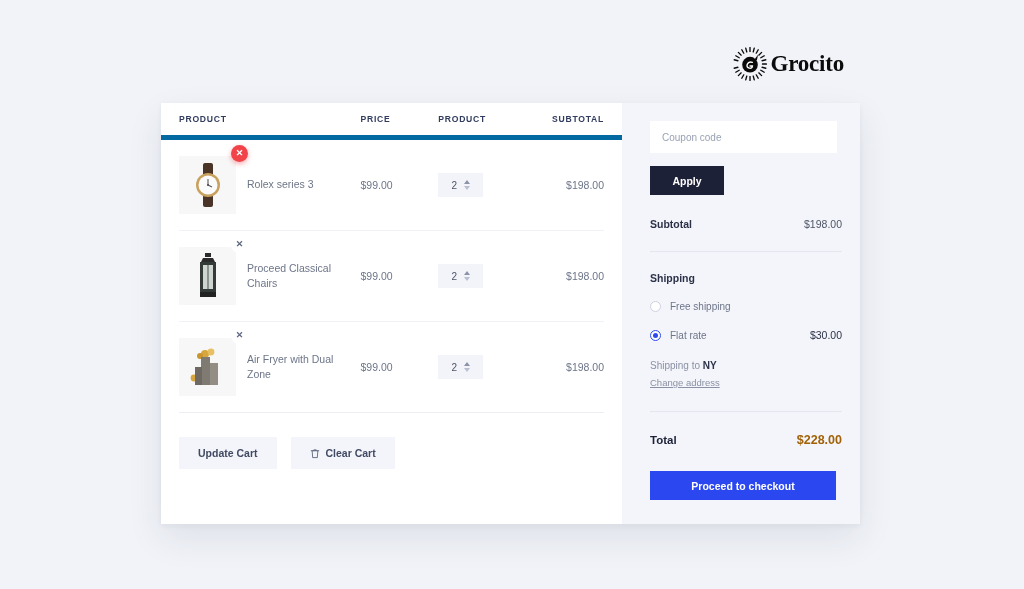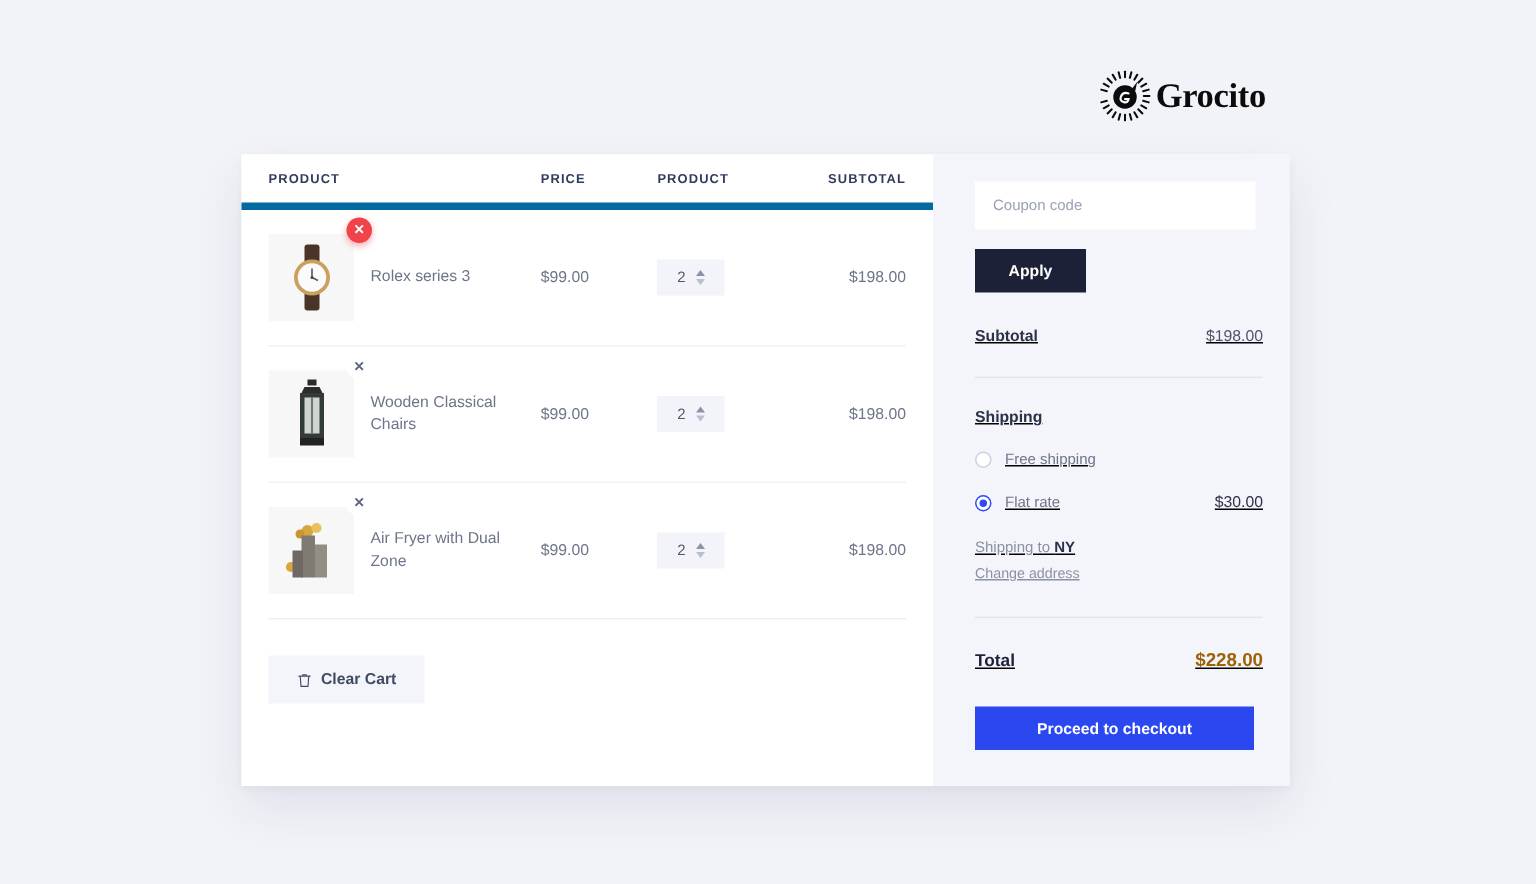--- a/index.html
+++ b/index.html
@@ -28,21 +28,20 @@
     position: absolute; left: 161px; top: 83px;
     width: 699px; height: 421px;
     background: #ffffff;
     box-shadow: 0 14px 34px rgba(32,40,77,0.09), 0 2px 6px rgba(32,40,77,0.05);
     display: flex;
   }
   .cart-area { width: 461px; background: #fff; position: relative; }
   .summary-area {
     width: 238px; background: #f4f5fa;
     padding: 18px 18px 1px 28px;
-    text-decoration: underline;
   }
 
   
   .thead {
     display: flex; align-items: center;
     height: 37px; padding: 0 18px 0 18px;
     border-bottom: 5px solid #0369a1;
   }
   .thead > div {
     font-size: 8.6px; font-weight: 700; color: #313b5e;
@@ -285,21 +284,21 @@
                   <rect x="13" y="1" width="6" height="4" fill="#2b2b2b"></rect>
                   <path d="M9 10 L23 10 L21 6 L11 6 Z" fill="#2b2b2b"></path>
                   <rect x="8" y="10" width="16" height="30" fill="#333b38"></rect>
                   <rect x="11" y="13" width="10" height="24" fill="#cfd6d2"></rect>
                   <rect x="8" y="40" width="16" height="5" fill="#222"></rect>
                   <line x1="16" y1="13" x2="16" y2="37" stroke="#6d7773" stroke-width="1.4"></line>
                 </svg>
               </div>
               <div class="remove-btn">✕</div>
             </div>
-            <div class="prod-name">Wooden Classical Chairs</div>
+            <div class="prod-name">Proceed Classical Chairs</div>
           </div>
           <div class="price-cell">$99.00</div>
           <div class="qty-cell">
             <div class="stepper">
               <span class="val">2</span>
               <span class="spin">
                 <i class="up"></i>
                   <i class="down"></i>
               </span>
             </div>
@@ -336,20 +335,23 @@
               </span>
             </div>
           </div>
           <div class="sub-cell">$198.00</div>
         </div>
 
       </div>
 
       <div class="actions">
         <button class="btn-ghost">
+          <span>Update Cart</span>
+        </button>
+        <button class="btn-ghost">
           <span>
             <svg class="trash-ico" viewBox="0 0 12 13">
               <path d="M1.5 3.2h9M4.6 3.2V2.1h2.8v1.1M2.6 3.2l.6 8.2h5.6l.6-8.2" fill="none" stroke="#414a63" stroke-width="0.9" stroke-linecap="round" stroke-linejoin="round"></path>
             </svg>
           </span>
           <span>Clear Cart</span>
         </button>
       </div>
     </div>
 

